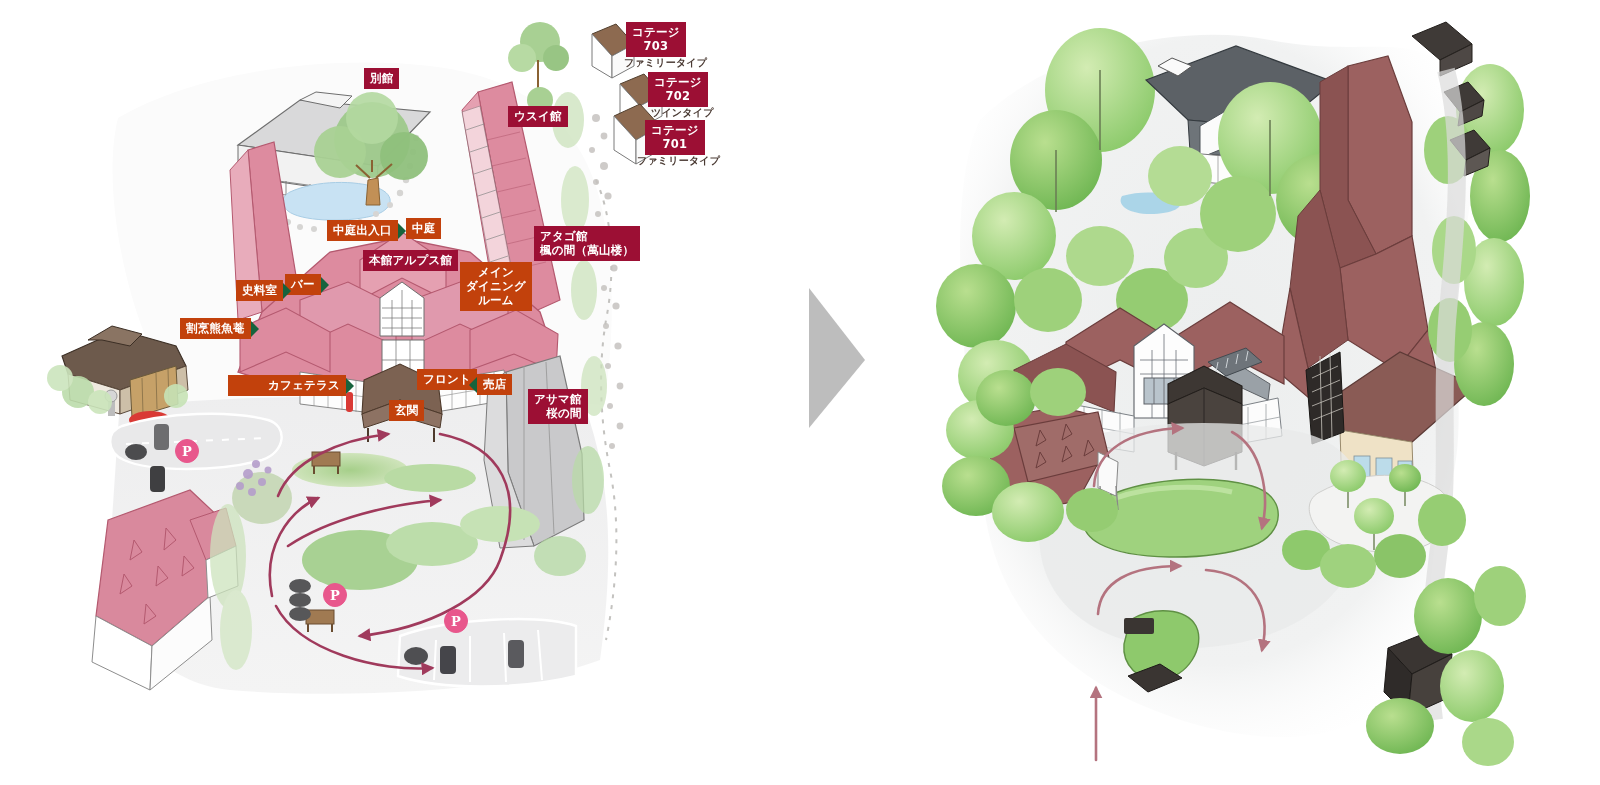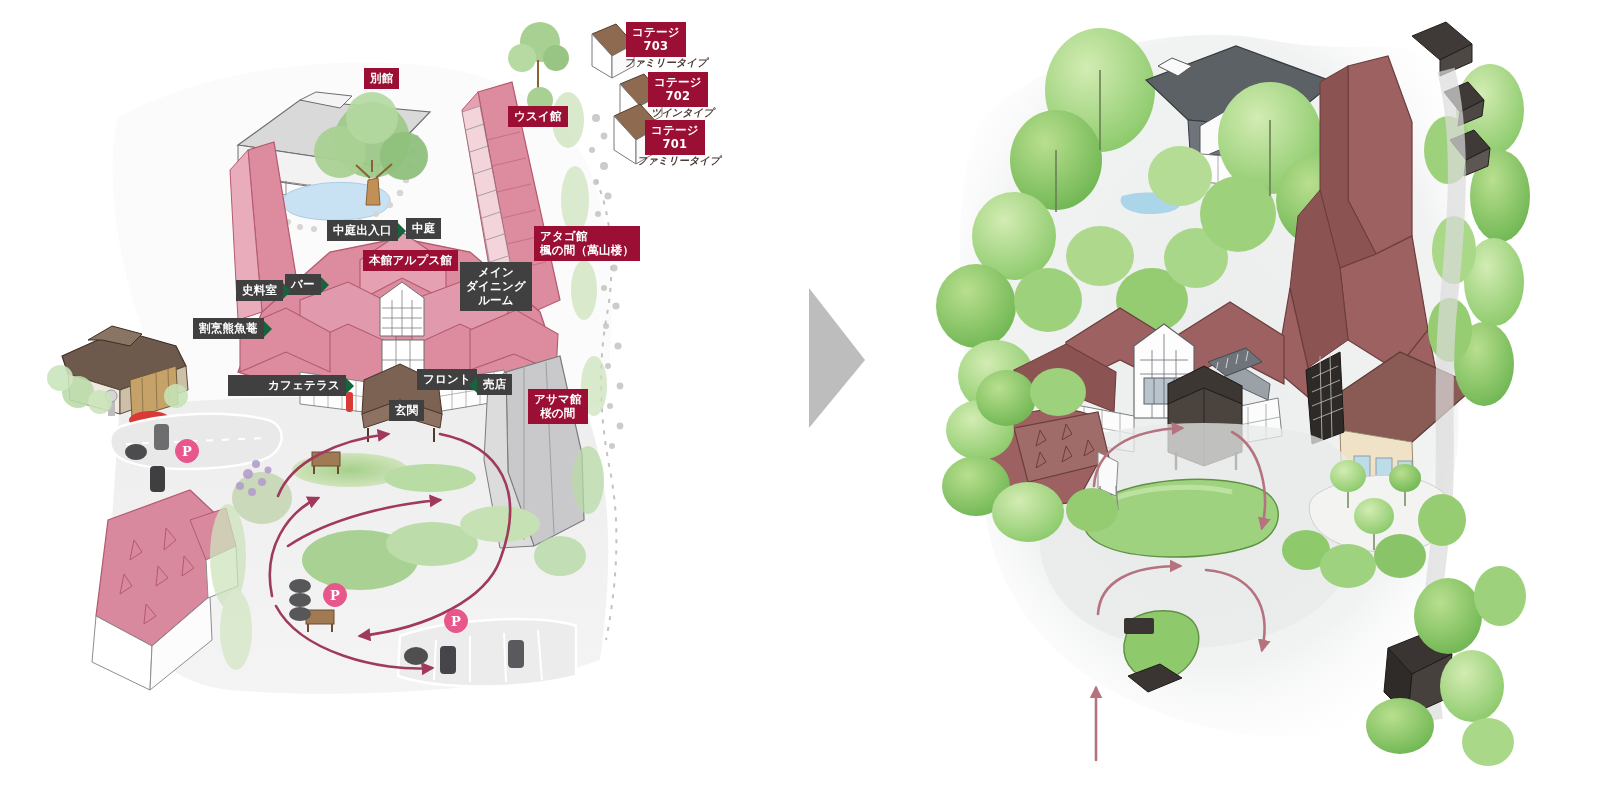--- a/index.html
+++ b/index.html
@@ -18,30 +18,30 @@
   .layer svg{position:absolute;left:0;top:0;width:100%;height:100%;}
 
   
   .lbl{position:absolute;white-space:pre-line;line-height:1.22;
        letter-spacing:.02em;}
 
   
   .lbl-red{background:#9c0f34;color:#fff;font-weight:700;font-size:11.5px;
            padding:3px 6px 4px 6px;text-align:center;}
   
-  .lbl-green{background:#404040;color:#fff;font-weight:700;font-size:11.5px;
+  .lbl-green{background:#c2410c;color:#fff;font-weight:700;font-size:11.5px;
              padding:3px 6px 4px 6px;text-align:center;position:absolute;}
   .lbl-green.tail-r::after{content:"";position:absolute;right:-8px;top:50%;
         transform:translateY(-50%);border:8px solid transparent;
         border-left-color:#17633d;border-right-width:0;}
   .lbl-green.tail-l::after{content:"";position:absolute;left:-8px;top:50%;
         transform:translateY(-50%);border:8px solid transparent;
         border-right-color:#17633d;border-left-width:0;}
   
-  .lbl-cap{color:#4a3a33;font-weight:700;font-size:10px;font-style:italic;}
+  .lbl-cap{color:#4a3a33;font-weight:700;font-size:10px;}
   .pmark{display:inline-flex;align-items:center;justify-content:center;
          width:22px;height:22px;border-radius:50%;border:1.4px solid #b4697d;
          color:#93344a;font-size:13px;font-weight:700;line-height:1;
          font-family:"DejaVu Serif","Liberation Serif",serif;}
   .pmark.filled{background:#e8578c;border-color:#e8578c;color:#fff;}
 
   
   #transition-arrow{position:absolute;left:803px;top:288px;width:66px;height:140px;}
 </style>
 </head>
@@ -367,32 +367,32 @@
 
     <div class="lbl lbl-red" style="left:364px;top:68px;">別館</div>
 
     <div class="lbl lbl-red" style="left:508px;top:106px;">ウスイ館</div>
 
     <div class="lbl lbl-red" style="left:363px;top:250px;">本館アルプス館</div>
 
     <div class="lbl lbl-red" style="left:534px;top:226px;text-align:left;">アタゴ館
 楓の間（萬山楼）</div>
 
-    <div class="lbl lbl-red" style="left:528px;top:389px;text-align:center;">アサマ館
+    <div class="lbl lbl-red" style="left:528px;top:389px;text-align:right;">アサマ館
 桜の間</div>
 
     <div class="lbl lbl-green" style="left:400px;top:218px;margin-left:6px;">中庭</div>
 
     <div class="lbl lbl-green tail-r" style="left:327px;top:220px;">中庭出入口</div>
 
     <div class="lbl lbl-green tail-r" style="left:285px;top:274px;">バー</div>
 
     <div class="lbl lbl-green tail-r" style="left:236px;top:280px;">史料室</div>
 
-    <div class="lbl lbl-green tail-r" style="left:193px;top:318px;">割烹熊魚菴</div>
+    <div class="lbl lbl-green tail-r" style="left:180px;top:318px;">割烹熊魚菴</div>
 
     <div class="lbl lbl-green" style="left:460px;top:262px;">メイン
 ダイニング
 ルーム</div>
 
     <div class="lbl lbl-green tail-r" style="left:228px;top:375px;padding-left:40px;">カフェテラス</div>
 
     <div class="lbl lbl-green" style="left:417px;top:369px;">フロント</div>
 
     <div class="lbl lbl-green tail-l" style="left:477px;top:374px;text-align:center;">売店</div>

